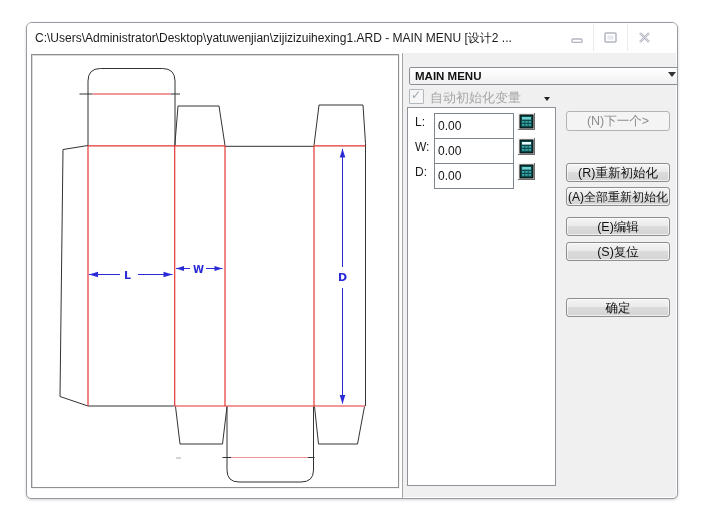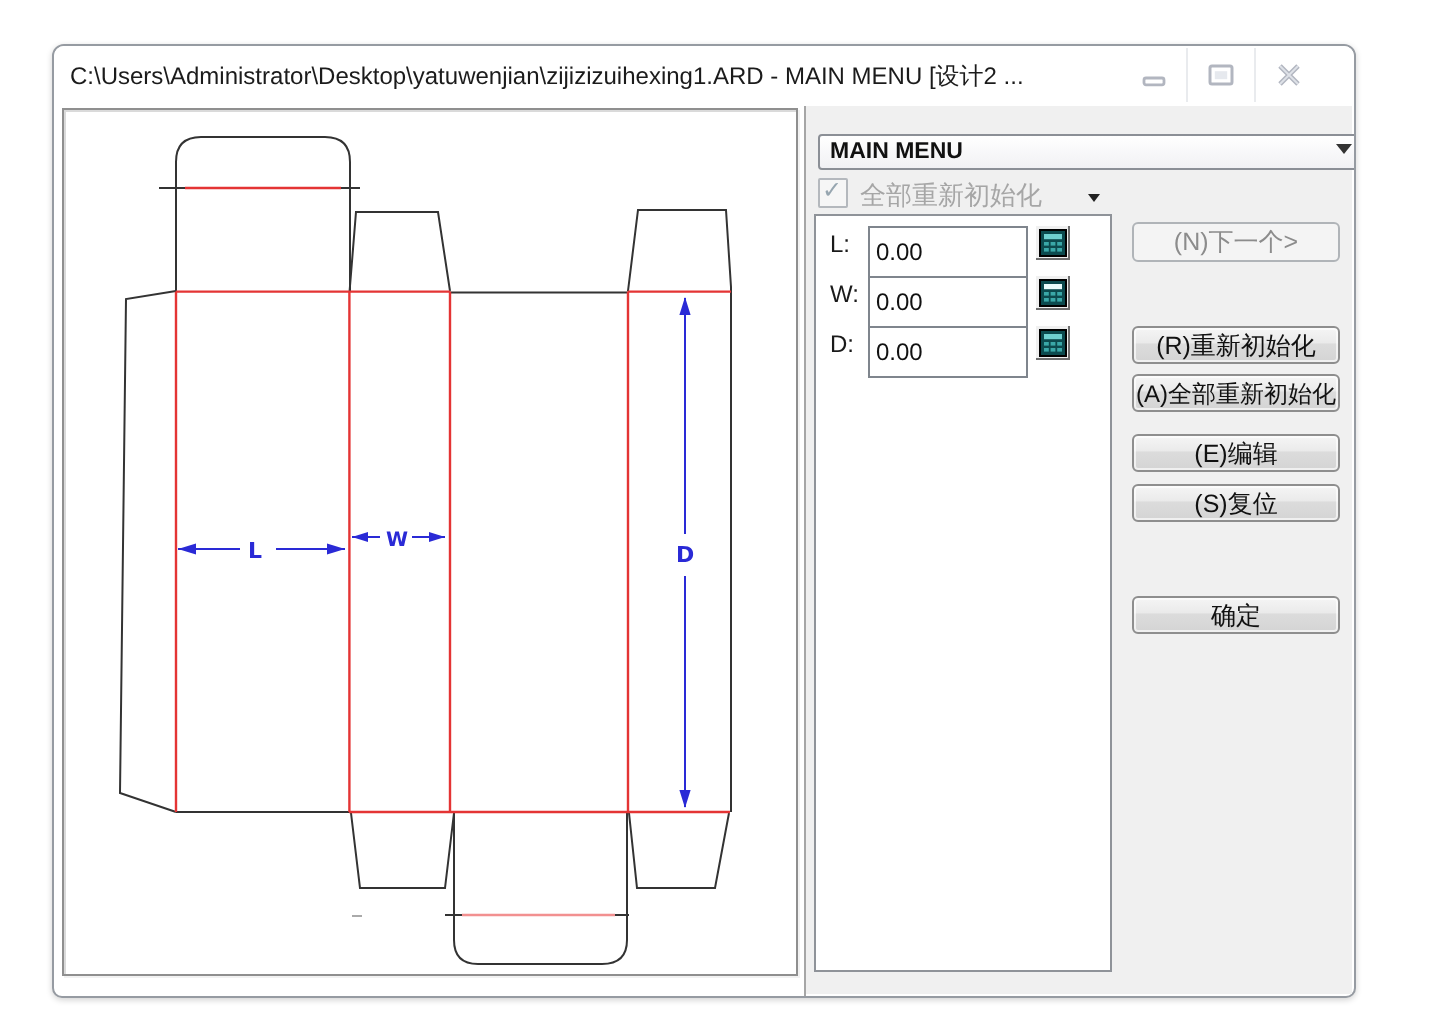--- a/index.html
+++ b/index.html
@@ -177,21 +177,21 @@
 
   <div class="right-panel">
 
     <div class="combo">
       <span>MAIN MENU</span>
       <span class="caret"></span>
     </div>
 
     <div class="chk-row">
       <span class="chk-box"></span>
-      <span class="chk-label">全部重新初始化</span>
+      <span class="chk-label">自动初始化变量</span>
     </div>
 
     <span class="mini-caret"></span>
 
     <div class="listbox">
 
       <div class="var-row" style="top:5px;">
         <span class="var-label">L:</span>
         <input class="var-input" value="0.00" style="">
         <button class="calc-btn">

